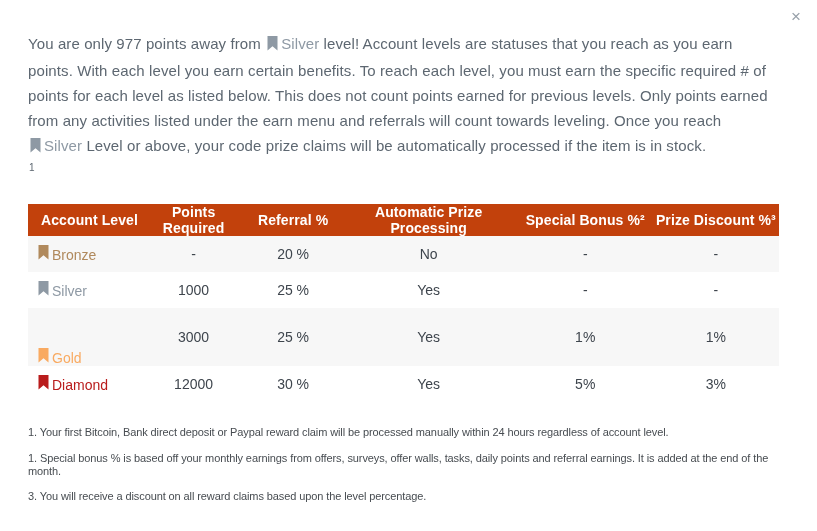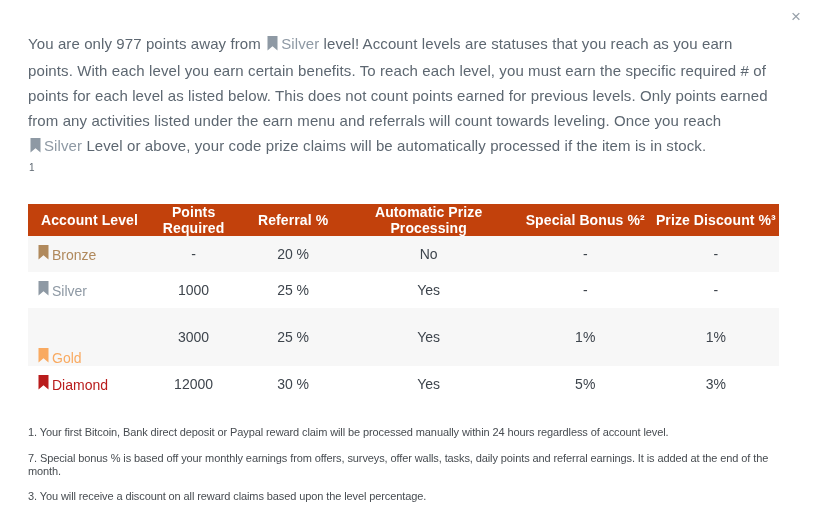--- a/index.html
+++ b/index.html
@@ -188,17 +188,17 @@
         <td>30 %</td>
         <td>Yes</td>
         <td>5%</td>
         <td>3%</td>
       </tr>
     </tbody>
   </table>
 
   <div class="footnotes">
     <div class="footnote">1. Your first Bitcoin, Bank direct deposit or Paypal reward claim will be processed manually within 24 hours regardless of account level.</div>
-    <div class="footnote">7. Special bonus % is based off your monthly earnings from offers, surveys, offer walls, tasks, daily points and referral earnings. It is added at the end of the month.</div>
+    <div class="footnote">1. Special bonus % is based off your monthly earnings from offers, surveys, offer walls, tasks, daily points and referral earnings. It is added at the end of the month.</div>
     <div class="footnote">3. You will receive a discount on all reward claims based upon the level percentage.</div>
   </div>
 
 </div>
 
 </body></html>

